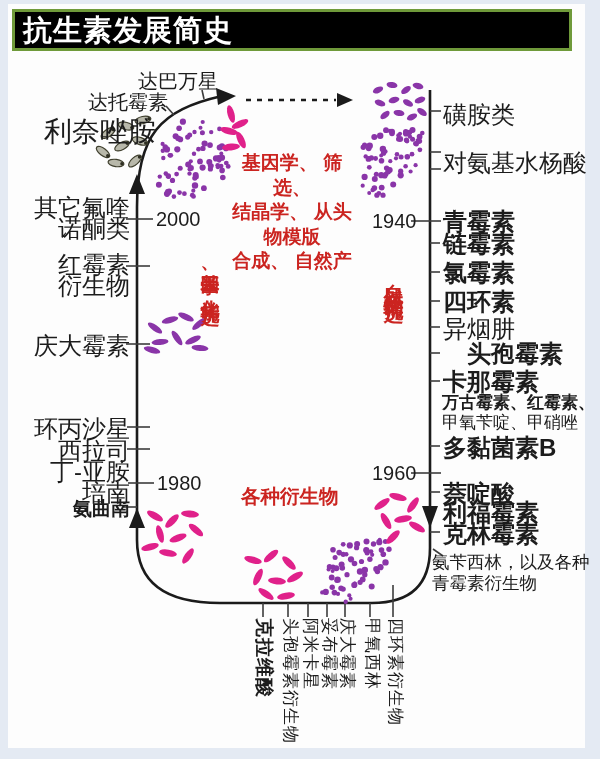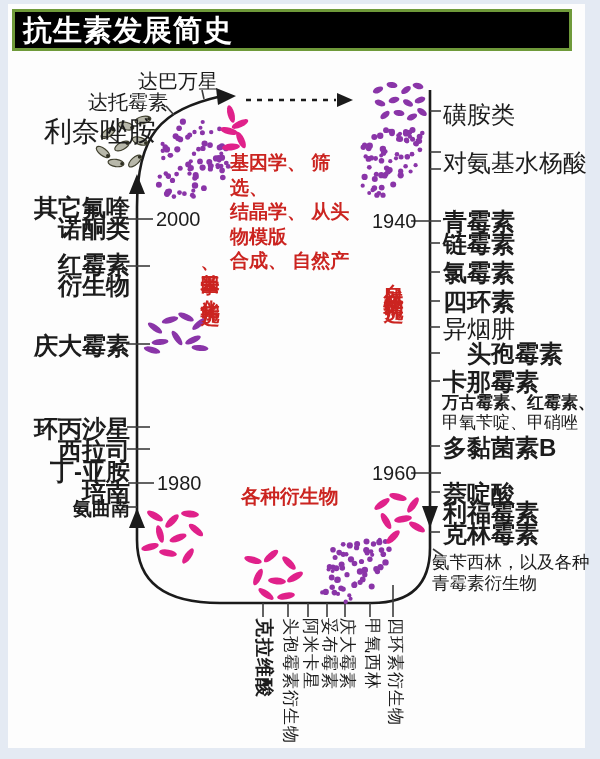--- a/index.html
+++ b/index.html
@@ -7,21 +7,21 @@
        font-family:"Liberation Sans","DejaVu Sans",sans-serif;overflow:hidden;}
   .card{position:absolute;left:8px;top:4px;width:577px;height:744px;background:#fdfdfd;}
   .hdr{position:absolute;left:12px;top:9px;width:560px;height:42px;background:#000000;
        border:3px solid #6f9a3a;box-sizing:border-box;}
   .hdr .t{color:#ffffff;font-weight:700;font-size:29px;line-height:37px;padding-left:8px;
        letter-spacing:1px;}
   svg{position:absolute;left:0;top:0;}
   .lbl{position:absolute;font-size:24px;color:#1c1c1c;line-height:21px;white-space:nowrap;}
   .wrap{white-space:normal;}
   .b{font-weight:700;}
-  .rt{text-align:right;font-weight:bold;}
+  .rt{text-align:right;}
   .red{color:#cb2420;font-weight:700;}
   .vert{writing-mode:vertical-rl;text-orientation:upright;white-space:nowrap;}
   .bvert{writing-mode:vertical-rl;text-orientation:sideways;white-space:nowrap;
          font-size:17px;color:#1c1c1c;letter-spacing:1px;}
   .yr{font-size:20px;color:#1c1c1c;}
 </style>
 </head>
 <body>
 
 <div class="card"></div>
@@ -377,21 +377,21 @@
 <div class="lbl wrap" style="left:432px;top:552px;width:160px;font-size:17.5px;line-height:21px">氨苄西林，以及各种青霉素衍生物</div>
 
 <div class="bvert b" style="position:absolute;left:251px;top:618px;font-size:19px">克拉维酸</div>
 <div class="bvert" style="position:absolute;left:279px;top:618px">头孢霉素衍生物</div>
 <div class="bvert" style="position:absolute;left:299px;top:618px">阿米卡星</div>
 <div class="bvert" style="position:absolute;left:318px;top:618px">妥布霉素</div>
 <div class="bvert" style="position:absolute;left:336px;top:618px">庆大霉素</div>
 <div class="bvert" style="position:absolute;left:361px;top:618px">甲氧西林</div>
 <div class="bvert" style="position:absolute;left:384px;top:618px">四环素衍生物</div>
 
-<div class="red lbl" style="left:230px;top:151px;width:124px;text-align:left;font-size:19px;line-height:24.5px;white-space:normal">
+<div class="red lbl" style="left:230px;top:151px;width:124px;text-align:center;font-size:19px;line-height:24.5px;white-space:normal">
   <div>基因学、 筛选、</div>
   <div>结晶学、 从头</div>
   <div>物模版</div>
   <div>合成、 自然产</div>
 </div>
 <div class="red vert" style="position:absolute;left:197px;top:258px;font-size:19px;letter-spacing:2px">基因学、化学筛选</div>
 <div class="red vert" style="position:absolute;left:381px;top:268px;font-size:20px;letter-spacing:4px">自然产物筛选</div>
 <div class="red lbl" style="left:241px;top:486px;font-size:19.5px">各种衍生物</div>
 
 </body></html>

